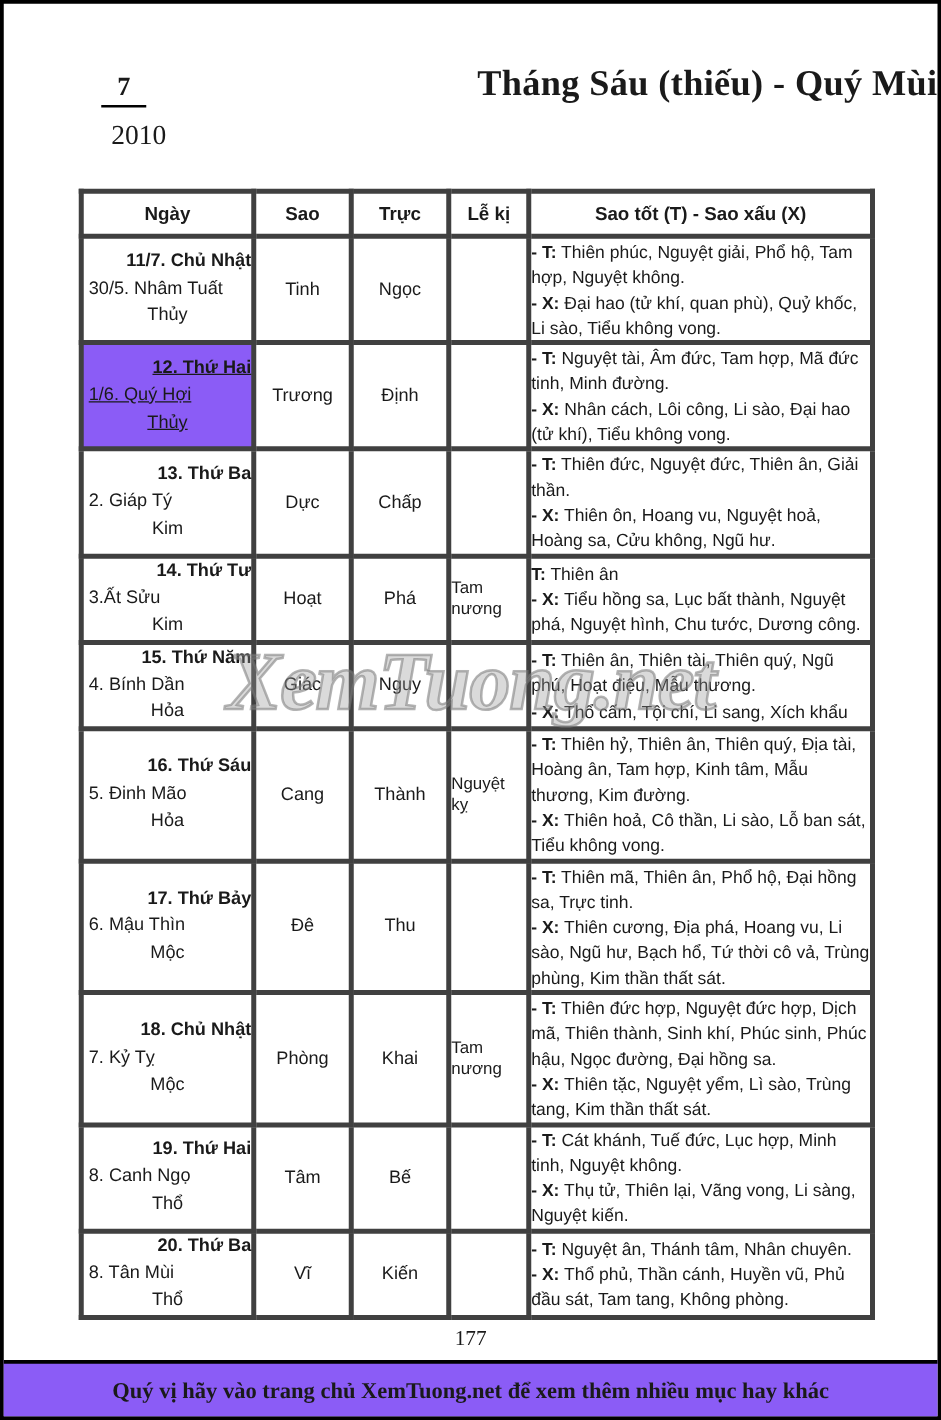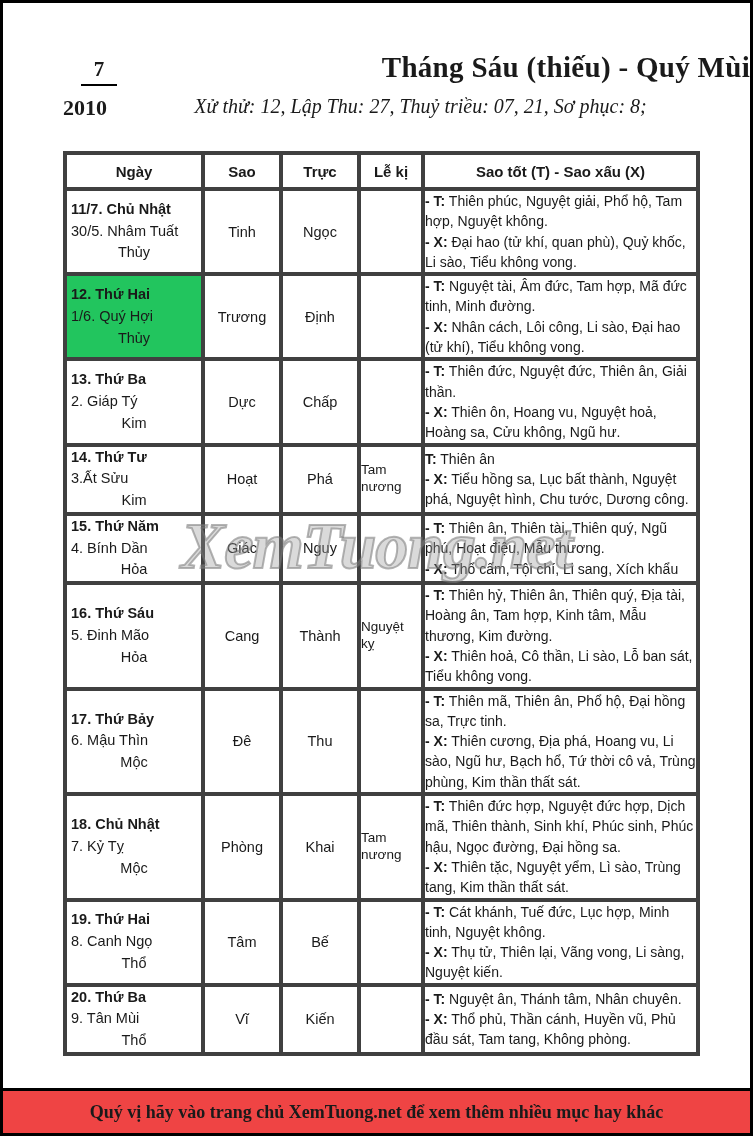--- a/index.html
+++ b/index.html
@@ -38,24 +38,24 @@
     text-align: center;
     width: 36px;
     border-bottom: 2px solid #000;
     padding-bottom: 2px;
   }
   .year-num {
     position: absolute;
     left: 60px;
     top: 92px;
     font-family: "Liberation Serif", serif;
-    font-weight: bold;
+    font-weight: normal;
     font-size: 22px;
     width: 70px;
-    text-align: left;
+    text-align: right;
   }
   .month-title {
     position: absolute;
     left: 0;
     right: 0;
     top: 48px;
     text-align: right;
     font-family: "Liberation Serif", serif;
     font-weight: bold;
     font-size: 29px;
@@ -113,21 +113,21 @@
 
   td.ngay {
     padding: 5px 6px 6px 8px;
     font-size: 14.5px;
     line-height: 1.5;
     text-align: center;
   }
   td.ngay .l1 {
     font-weight: bold;
     display: block;
-    text-align: left;
+    text-align: right;
     padding-left: 4px;
   }
   td.ngay .l2 {
     display: block;
     text-align: left;
     padding-left: 4px;
   }
   td.ngay .l3 {
     display: block;
     text-align: center;
@@ -146,21 +146,22 @@
     font-size: 14px;
     line-height: 1.45;
   }
   td.tot .line {
     display: block;
   }
   td.tot b {
     font-weight: bold;
   }
   tr.highlight td.ngay {
-    background: #22c55e;
+    background: #8b5cf6;
+    text-decoration: underline;
   }
   
   .folio {
     position: absolute;
     left: 0;
     right: 0;
     bottom: 52px;
     text-align: center;
     font-family: "Liberation Serif", serif;
     font-size: 17px;
@@ -171,21 +172,21 @@
     right: 0;
     bottom: 0;
     height: 42px;
     border-top: 3px solid #000;
     display: flex;
     align-items: center;
     justify-content: center;
     font-family: "Liberation Serif", serif;
     font-size: 18px;
     font-weight: bold;
-    background: #ef4444;
+    background: #8b5cf6;
   }
   
   .watermark {
     position: absolute;
     left: 0;
     right: 0;
     top: 505px;
     text-align: center;
     font-family: "Liberation Serif", serif;
     font-size: 66px;
@@ -202,21 +203,20 @@
 </style>
 </head>
 <body>
 
 <div class="page">
 
   <div class="header">
     <div class="page-num">7</div>
     <div class="year-num">2010</div>
     <div class="month-title">Tháng Sáu (thiếu) - Quý Mùi</div>
-    <div class="subtitle-1">Xử thử: 12, Lập Thu: 27, Thuỷ triều: 07, 21, Sơ phục: 8;</div>
   </div>
 
   <div class="tbl-wrap">
     <table class="cal">
       <colgroup>
         <col class="c-ngay">
           <col class="c-sao">
           <col class="c-truc">
           <col class="c-leki">
           <col class="c-tot">
@@ -353,31 +353,32 @@
             <td class="center">Bế</td>
             <td class="leki"></td>
             <td class="tot">
               <span class="line"><b>- T:</b> Cát khánh, Tuế đức, Lục hợp, Minh tinh, Nguyệt không.</span>
               <span class="line"><b>- X:</b> Thụ tử, Thiên lại, Vãng vong, Li sàng, Nguyệt kiến.</span>
             </td>
           </tr>
           <tr>
             <td class="ngay">
               <span class="l1">20. Thứ Ba</span>
-              <span class="l2">9. Tân Mùi</span>
+              <span class="l2">8. Tân Mùi</span>
               <span class="l3">Thổ</span>
             </td>
             <td class="center">Vĩ</td>
             <td class="center">Kiến</td>
             <td class="leki"></td>
             <td class="tot">
               <span class="line"><b>- T:</b> Nguyệt ân, Thánh tâm, Nhân chuyên.</span>
               <span class="line"><b>- X:</b>  Thổ phủ, Thần cánh, Huyền vũ, Phủ đầu sát, Tam tang, Không phòng.</span>
             </td>
           </tr>
         </tbody>
     </table>
   </div>
 
   <div class="watermark">XemTuong.net</div>
 
+  <div class="folio">177</div>
   <div class="footer-bar">Quý vị hãy vào trang chủ XemTuong.net để xem thêm nhiều mục hay khác</div>
 </div>
 
 </body></html>

